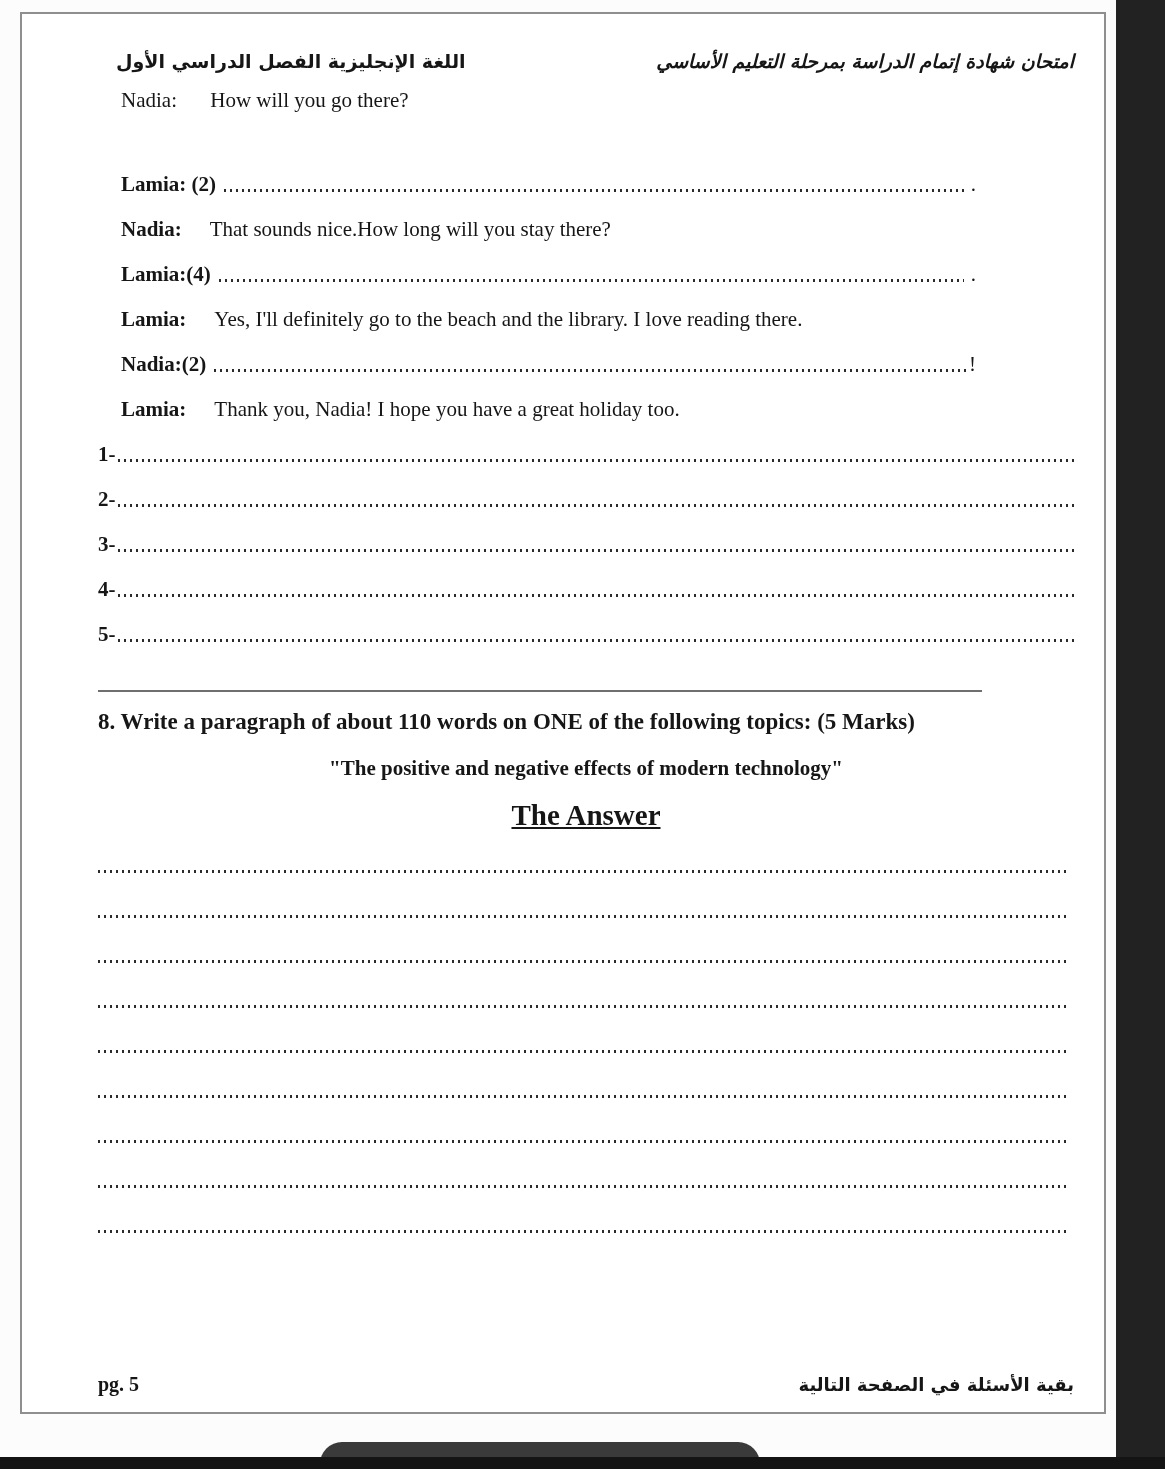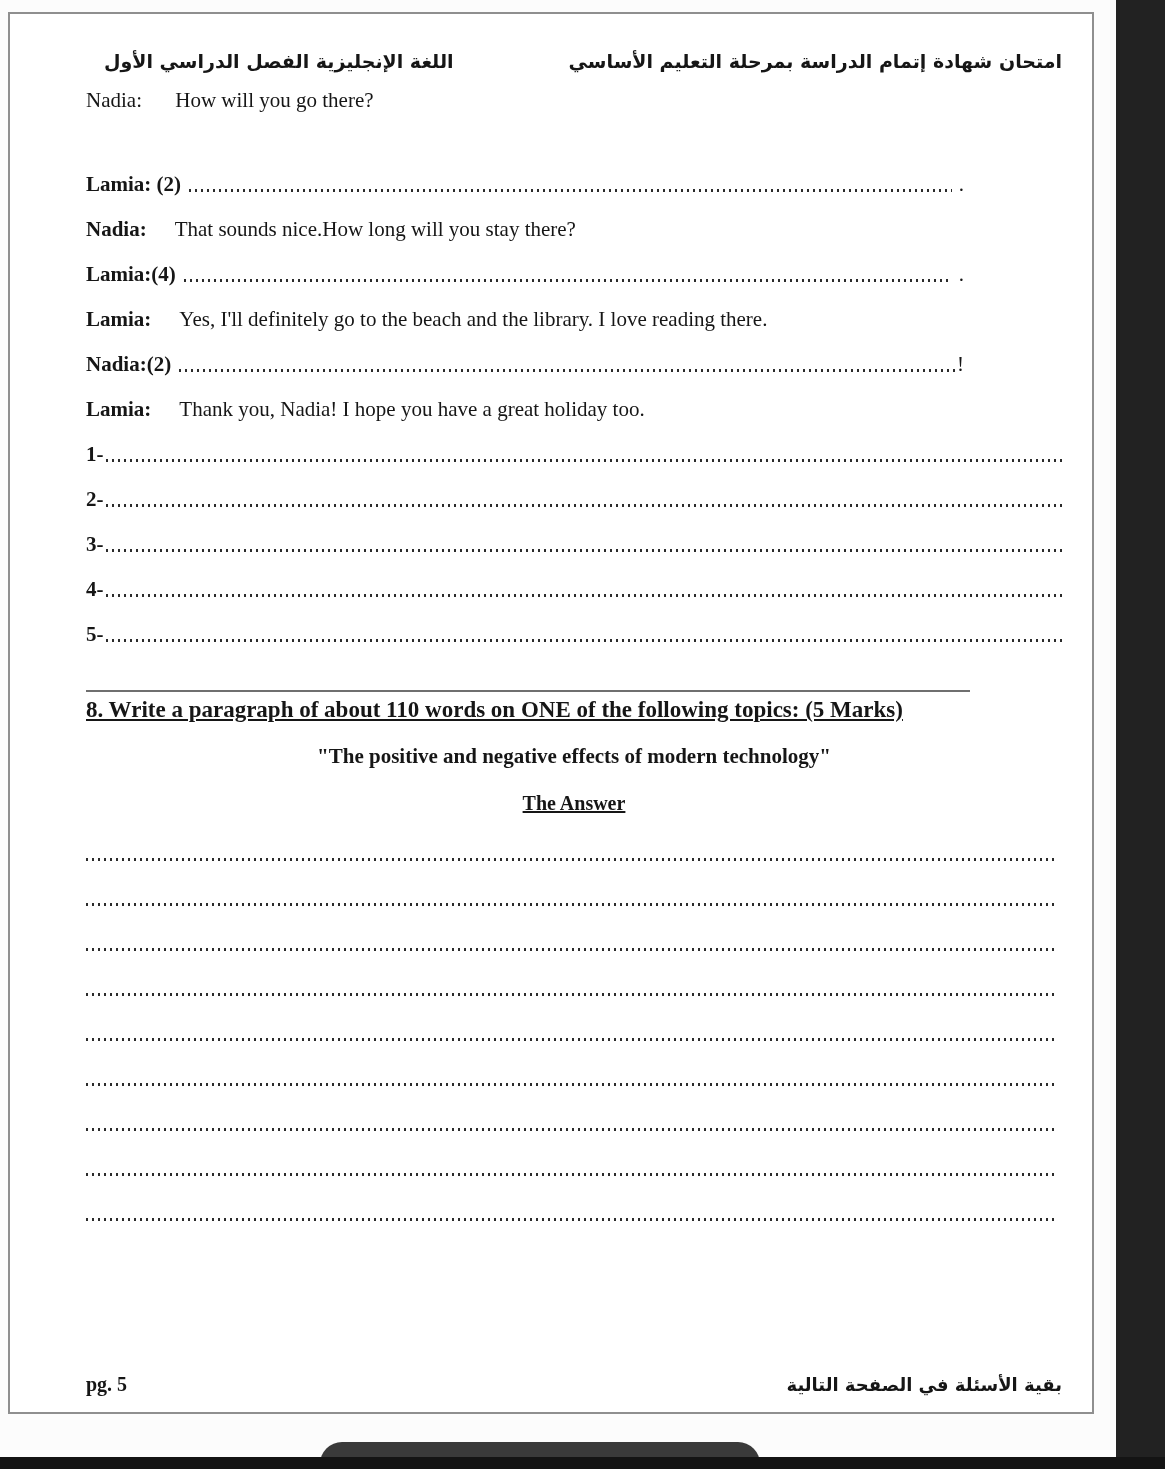--- a/index.html
+++ b/index.html
@@ -6,37 +6,37 @@
   body{
     width:1165px;height:1469px;position:relative;
     background:#fcfcfc;overflow:hidden;
     font-family:"Liberation Serif", serif;color:#161616;
   }
   .right-strip{
     position:absolute;top:0;right:0;width:49px;height:1469px;
     background:#222222;z-index:3;
   }
   .page{
-    position:absolute;left:8px;top:12px;width:1086px;height:1402px;
+    position:absolute;left:20px;top:12px;width:1086px;height:1402px;
     background:#ffffff;border:2px solid #8f8f8f;box-sizing:border-box;
     padding:34px 30px 0 76px;z-index:2;
   }
   .page-header{
     display:flex;justify-content:space-between;align-items:flex-start;
     font-family:"DejaVu Sans", sans-serif;font-weight:bold;font-size:19px;
     line-height:26px;
   }
-  .hdr-right{direction:rtl;text-align:center;}
+  .hdr-right{direction:rtl;text-align:center;font-style:italic;}
   .hdr-left{direction:rtl;text-align:left;padding-left:18px;}
 
   .drow{
     display:flex;align-items:baseline;font-size:21px;line-height:28px;
     margin-top:17px;padding-right:98px;
   }
-  .drow .spk{font-weight:bold;white-space:pre;}
+  .drow .spk{font-weight:bold;white-space:pre;margin-left:23px;}
   .drow.plain .spk{font-weight:normal;}
   .drow .txt{white-space:pre-wrap;margin-left:28px;}
   .drow.first{margin-top:12px;}
   .drow.gap{margin-top:56px;}
   .dots{
     flex:1;height:3px;align-self:flex-end;margin:0 2px 6px 8px;
     background-image:repeating-linear-gradient(to right,#2b2b2b 0 2.4px,transparent 2.4px 6px);
   }
   .end{white-space:pre;}
 
@@ -49,28 +49,27 @@
     margin-top:17px;
   }
   .arow:first-of-type{margin-top:16px;}
   .arow .num{font-weight:bold;}
   .arow .dots{margin-left:2px;margin-right:0;}
 
   .divider{
     margin-top:42px;height:2px;width:884px;background:#6f6f6f;
   }
   .heading8{
-    margin-top:2px;font-weight:bold;font-size:23px;line-height:32px;
-    text-decoration:underline;
+    margin-top:14px;font-weight:bold;font-size:23px;line-height:32px;
   }
   .topic{
     margin-top:16px;text-align:center;font-weight:bold;font-size:21px;line-height:28px;
   }
   .answer-title{
-    margin-top:18px;text-align:center;font-weight:bold;font-size:20px;line-height:30px;
+    margin-top:18px;text-align:center;font-weight:bold;font-size:29px;line-height:30px;
     text-decoration:underline;
   }
   .pline{
     height:3px;margin-top:42px;margin-right:8px;
     background-image:repeating-linear-gradient(to right,#2b2b2b 0 2.4px,transparent 2.4px 6px);
   }
   .pline.pfirst{margin-top:40px;}
 
   .page-footer{
     position:absolute;left:76px;right:30px;bottom:16px;

